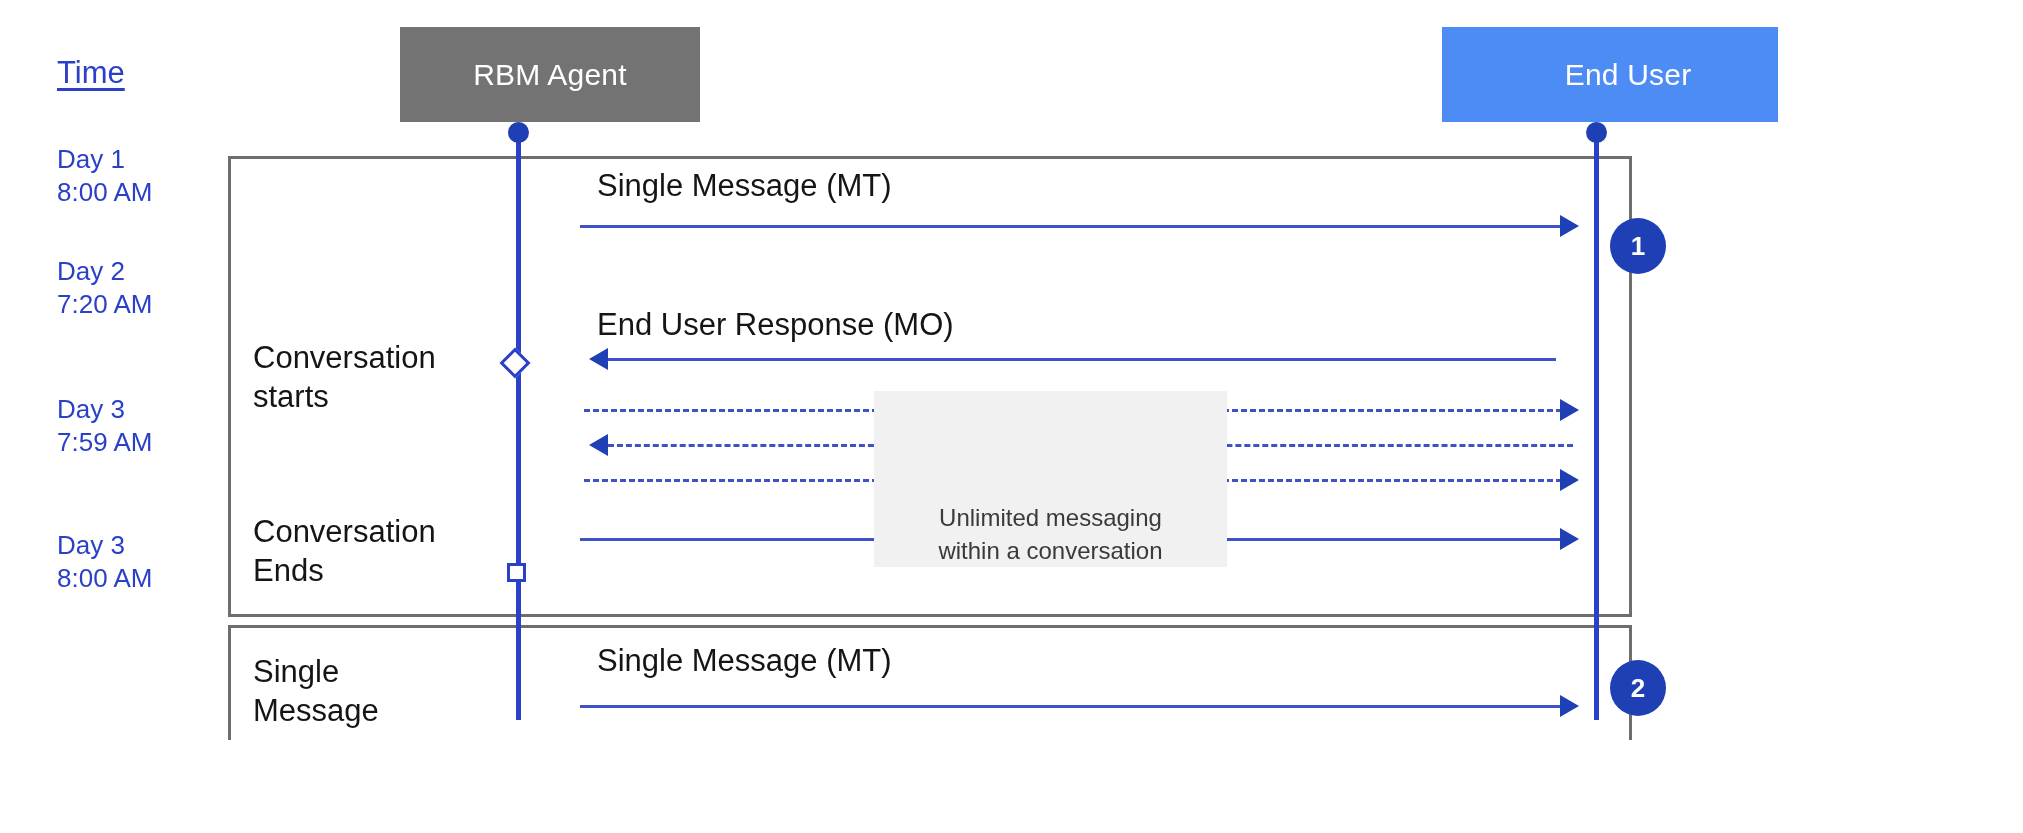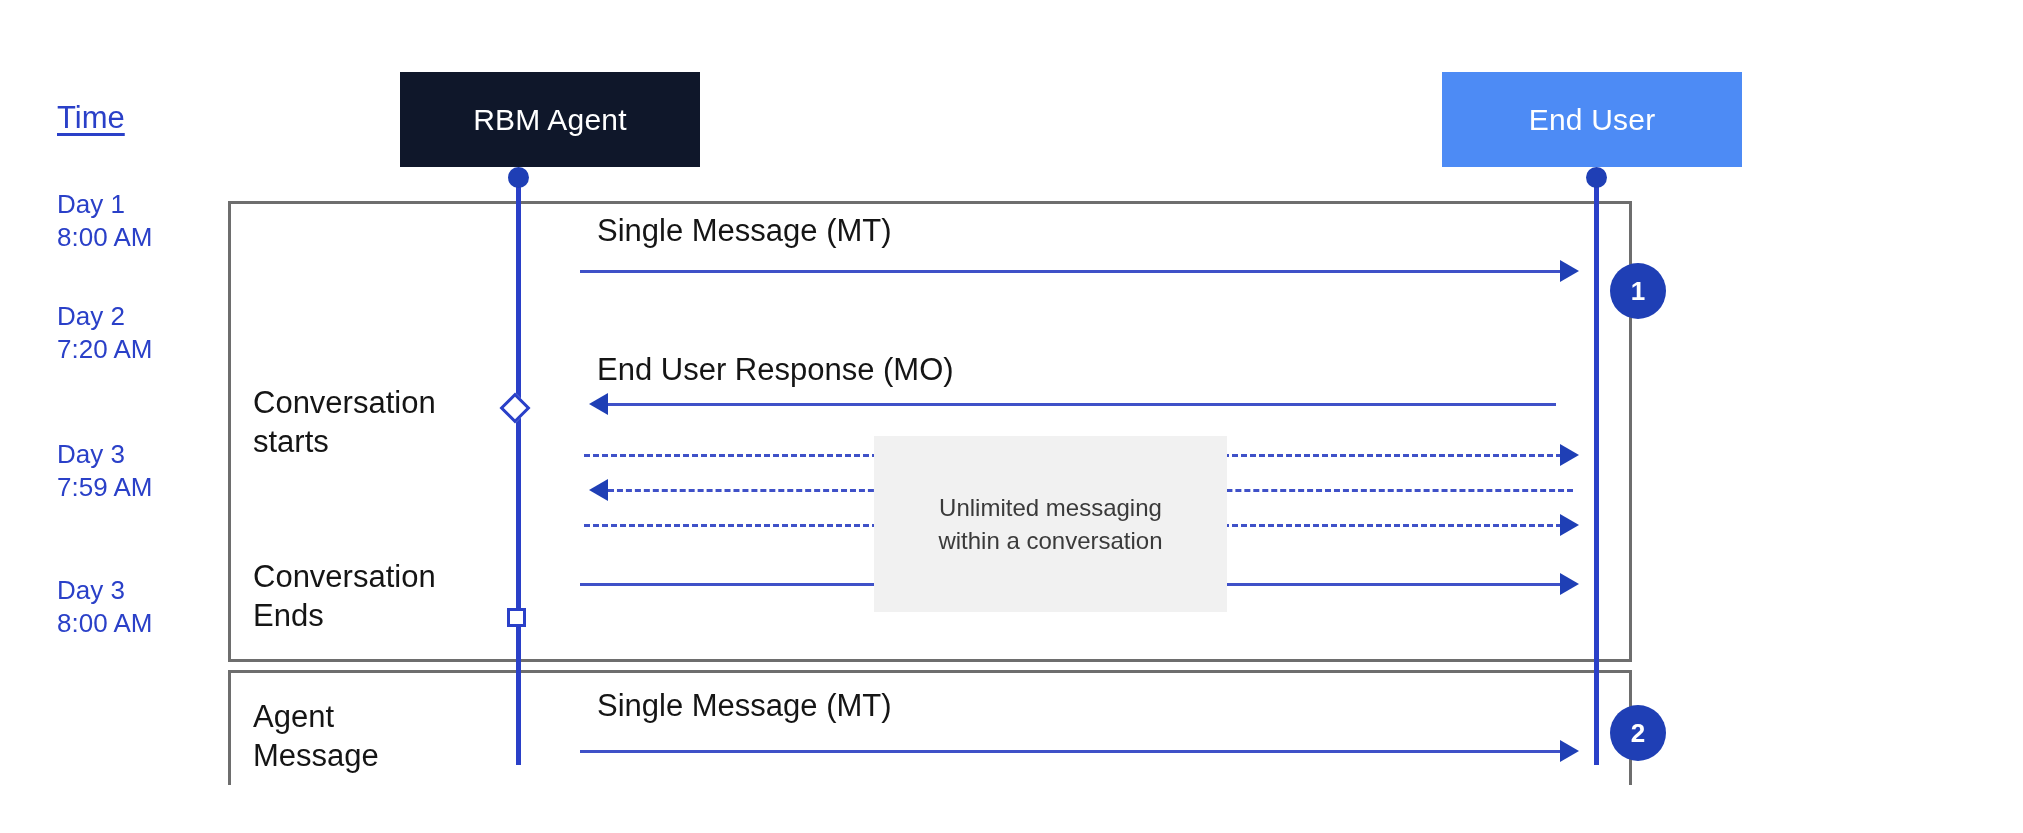--- a/index.html
+++ b/index.html
@@ -10,36 +10,35 @@
   body {
     font-family: "Liberation Sans", sans-serif;
     -webkit-font-smoothing: antialiased;
   }
   #stage {
     position: relative;
     width: 2023px;
     height: 740px;
     background: #ffffff;
     overflow: hidden;
-    margin-top: 45px;
   }
 
   
   .actor-box {
     position: absolute;
     display: flex;
     align-items: center;
     justify-content: center;
     color: #ffffff;
     font-size: 30px;
     letter-spacing: 0.2px;
     line-height: 1;
   }
-  .actor-agent { left: 400px; top: 27px; width: 300px; height: 95px; background: #0f172a; }
-  .actor-user  { left: 1442px; top: 27px; width: 300px; height: 95px; background: #4d8bf5; }
+  .actor-agent { left: 400px; top: 27px; width: 300px; height: 95px; background: #737373; }
+  .actor-user  { left: 1442px; top: 27px; width: 300px; height: 95px; background: #4d8bf5; padding-left: 36px; }
 
   
   .time-header {
     position: absolute;
     left: 57px;
     top: 55px;
     font-size: 31px;
     color: #2a40c8;
     text-decoration: underline;
     text-underline-offset: 5px;
@@ -136,21 +135,21 @@
 
   
   .note-box {
     position: absolute;
     left: 874px;
     top: 391px;
     width: 353px;
     height: 176px;
     background: #f1f1f1;
     display: flex;
-    align-items: center;
+    align-items: flex-end;
     justify-content: center;
     text-align: center;
     color: #3a3a3a;
     font-size: 24px;
     line-height: 1.38;
     white-space: pre-line;
   }
 
   
   .badge {
@@ -218,21 +217,21 @@
   <div class="lifeline lifeline-user"></div>
   <div class="lifeline-dot dot-agent"></div>
   <div class="lifeline-dot dot-user"></div>
   <div class="lifeline-diamond"></div>
   <div class="lifeline-square"></div>
 
   <div class="step-label" style="left:253px; top:338px">Conversation
 starts</div>
   <div class="step-label" style="left:253px; top:512px">Conversation
 Ends</div>
-  <div class="step-label" style="left:253px; top:652px">Agent
+  <div class="step-label" style="left:253px; top:652px">Single
 Message</div>
 
   <div class="msg-label" style="left:597px; top:168px">Single Message (MT)</div>
   <div class="arrow-line" style="left:580px; top:225px; width:982px"></div>
   <div class="arrow-head right" style="left:1560px; top:215px"></div>
 
   <div class="msg-label" style="left:597px; top:307px">End User Response (MO)</div>
   <div class="arrow-line" style="left:608px; top:358px; width:948px"></div>
   <div class="arrow-head left" style="left:589px; top:348px"></div>
 

